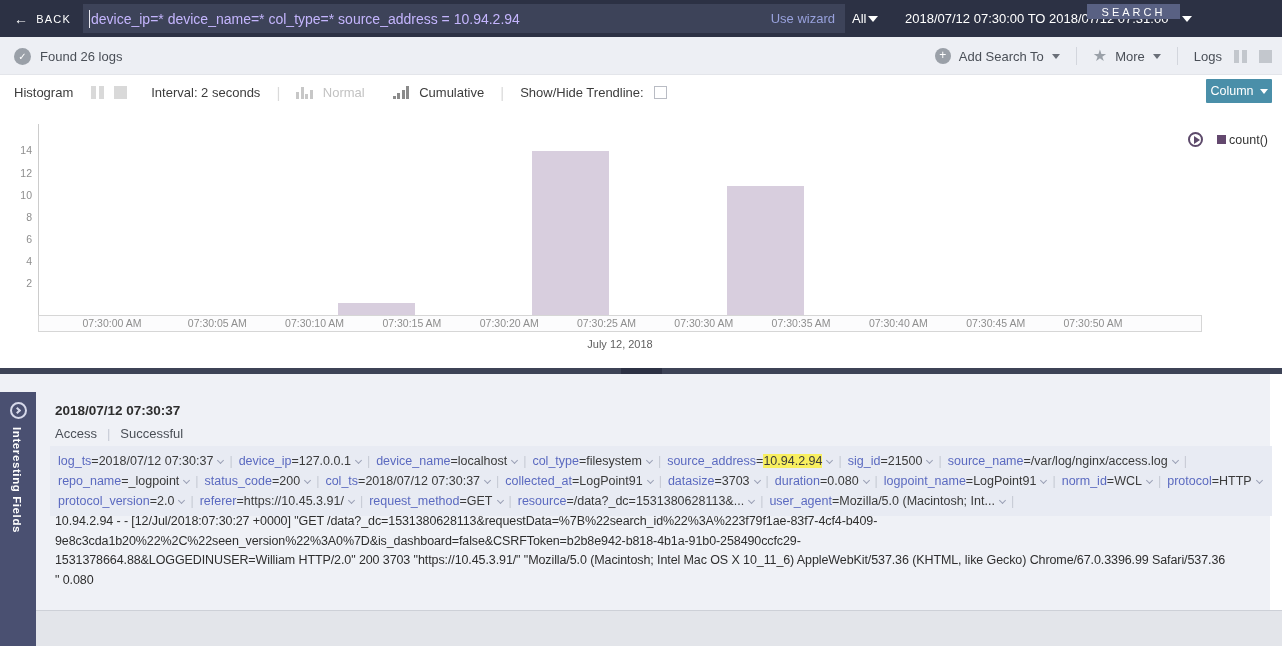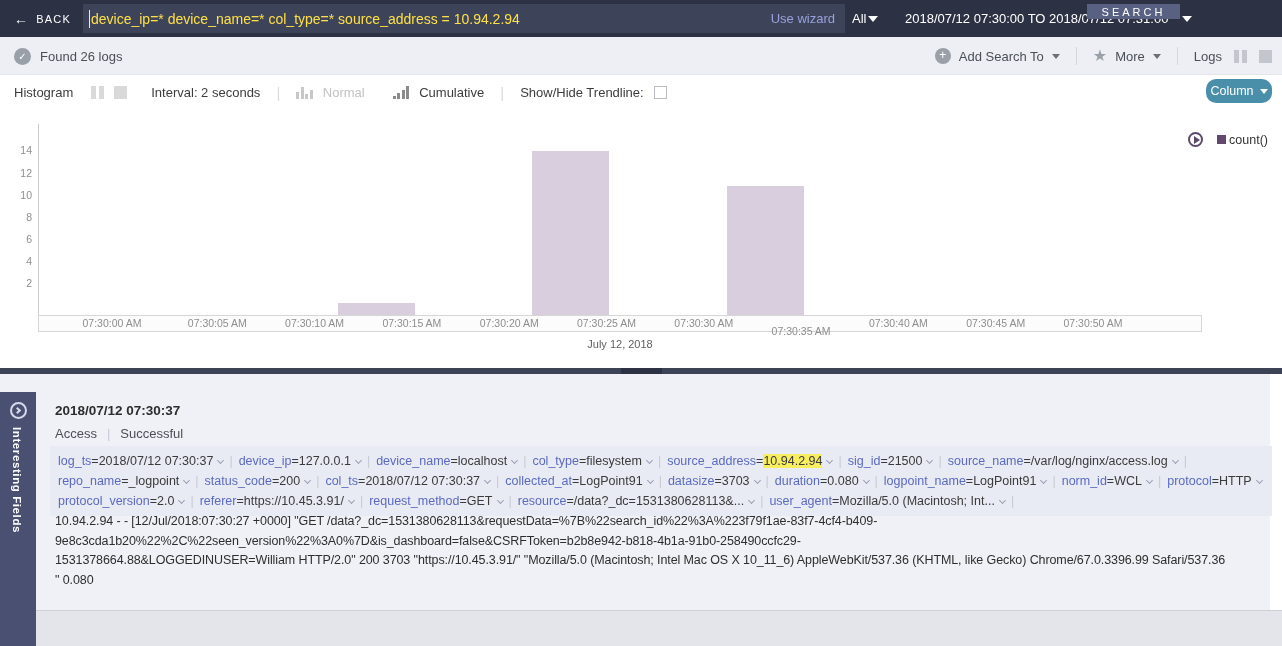--- a/index.html
+++ b/index.html
@@ -6,21 +6,21 @@
   html,body { background:#fff; }
   body { font-family:"Liberation Sans","DejaVu Sans",sans-serif; }
   #app { position:relative; width:1282px; height:646px; overflow:hidden; background:#fff; }
 
   
   #topbar { position:absolute; left:0; top:0; width:1282px; height:37px; background:#2c3144; }
   .back { position:absolute; left:14px; top:0; height:37px; display:flex; align-items:center; gap:7px; color:#fff; font-size:11px; letter-spacing:1.2px; cursor:pointer; }
   .back .arrow { font-size:14px; line-height:1; }
   #searchbox { position:absolute; left:83px; top:4px; width:762px; height:29px; background:#3d4359; display:flex; align-items:center; padding:0 10px 0 6px; }
   #searchbox .cursorbar { width:1px; height:18px; background:#e8e8ef; margin-right:1px; }
-  #searchbox .query { color:#fde047; font-size:14px; white-space:nowrap; flex:1; overflow:hidden; }
+  #searchbox .query { color:#c4b5fd; font-size:14px; white-space:nowrap; flex:1; overflow:hidden; }
   #searchbox .wizard { color:#98a1dc; font-size:13px; white-space:nowrap; cursor:pointer; }
   .scope { position:absolute; left:852px; top:0; height:37px; display:flex; align-items:center; gap:2px; color:#fff; font-size:13px; cursor:pointer; }
   .timerange { position:absolute; left:905px; top:0; height:37px; display:flex; align-items:center; gap:14px; color:#fff; font-size:13px; cursor:pointer; }
   .caret-w { width:0; height:0; border-left:5px solid transparent; border-right:5px solid transparent; border-top:6px solid #fff; display:inline-block; }
   #search-btn { position:absolute; left:1087px; top:4px; width:93px; height:15px; background:#596183; color:#fff; font-size:11px; letter-spacing:3px; border:none; cursor:pointer; font-family:inherit; }
 
   
   #toolbar { position:absolute; left:0; top:37px; width:1282px; height:38px; background:#edeff4; border-bottom:1px solid #e3e5ea; }
   .found { position:absolute; left:14px; top:0; height:38px; display:flex; align-items:center; gap:9px; color:#4a4f57; font-size:13px; }
   .check-ic { width:17px; height:17px; border-radius:50%; background:#9aa0a8; color:#fff; font-size:10px; display:flex; align-items:center; justify-content:center; }
@@ -36,21 +36,21 @@
 
   
   #controls { position:absolute; left:0; top:75px; width:1282px; height:35px; background:#fff; }
   #controls .row { position:absolute; left:14px; top:0; height:35px; display:flex; align-items:center; gap:10px; font-size:13px; color:#3c3c3c; }
   .mini-bars { display:inline-flex; align-items:flex-end; gap:1.5px; height:13px; }
   .mini-bars i { width:3px; background:#c7c7c7; display:block; }
   .mini-bars.dark i { background:#8b8b8b; }
   .dim { color:#c2c2c2; }
   .lsep { color:#dadada; font-size:15px; margin:0 6px; }
   #trend-cb { width:13px; height:13px; border:1px solid #b9bcc4; background:#fff; appearance:none; -webkit-appearance:none; cursor:pointer; }
-  #column-btn { position:absolute; right:10px; top:4px; width:66px; height:24px; background:#4a8fa9; border:none; border-radius:10px; color:#fff; font-size:12.5px; display:flex; align-items:center; justify-content:center; gap:6px; cursor:pointer; font-family:inherit; }
+  #column-btn { position:absolute; right:10px; top:4px; width:66px; height:24px; background:#4a8fa9; border:none; border-radius:1px; color:#fff; font-size:12.5px; display:flex; align-items:center; justify-content:center; gap:6px; cursor:pointer; font-family:inherit; }
   #column-btn .caret-w { border-top-width:5px; border-left-width:4px; border-right-width:4px; }
 
   
   #chart { position:absolute; left:0; top:110px; width:1282px; height:258px; background:#fff; }
   .yaxis-line { position:absolute; left:38px; top:14px; width:1px; height:191px; background:#cccccc; }
   .ylab { position:absolute; width:30px; left:2px; text-align:right; font-size:10.5px; color:#8e8e8e; }
   .xstrip { position:absolute; left:38px; top:205px; width:1164px; height:17px; background:#fcfcfd; border:1px solid #d6d6d6; }
   .xlab { position:absolute; top:207px; transform:translateX(-50%); font-size:10.5px; color:#8e8e8e; white-space:nowrap; }
   .bar { position:absolute; bottom:53px; width:77px; background:#d8cede; }
   .date-label { position:absolute; left:38px; top:228px; width:1164px; text-align:center; font-size:11px; color:#5f5f5f; }
@@ -188,21 +188,21 @@
       </div>
     <div class="xstrip"></div>
     <div>
         <div class="xlab" style="left: 112px;">07:30:00 AM</div>
         <div class="xlab" style="left: 217.3px;">07:30:05 AM</div>
         <div class="xlab" style="left: 314.6px;">07:30:10 AM</div>
         <div class="xlab" style="left: 411.9px;">07:30:15 AM</div>
         <div class="xlab" style="left: 509.2px;">07:30:20 AM</div>
         <div class="xlab" style="left: 606.5px;">07:30:25 AM</div>
         <div class="xlab" style="left: 703.8px;">07:30:30 AM</div>
-        <div class="xlab" style="left: 801.1px; margin-top: 8px;">07:30:35 AM</div>
+        <div class="xlab" style="left: 801.1px;">07:30:35 AM</div>
         <div class="xlab" style="left: 898.4px;">07:30:40 AM</div>
         <div class="xlab" style="left: 995.7px;">07:30:45 AM</div>
         <div class="xlab" style="left: 1093px;">07:30:50 AM</div>
       </div>
     <div>
         <div class="bar" title="count(): 1" style="left: 337.6px; height: 11.7px; background: rgb(216, 206, 222);"></div>
         <div class="bar" title="count(): 14" style="left: 532.2px; height: 163.8px; background: rgb(216, 206, 222);"></div>
         <div class="bar" title="count(): 11" style="left: 726.8px; height: 128.7px; background: rgb(216, 206, 222);"></div>
       </div>
     <div class="date-label">July 12, 2018</div>

